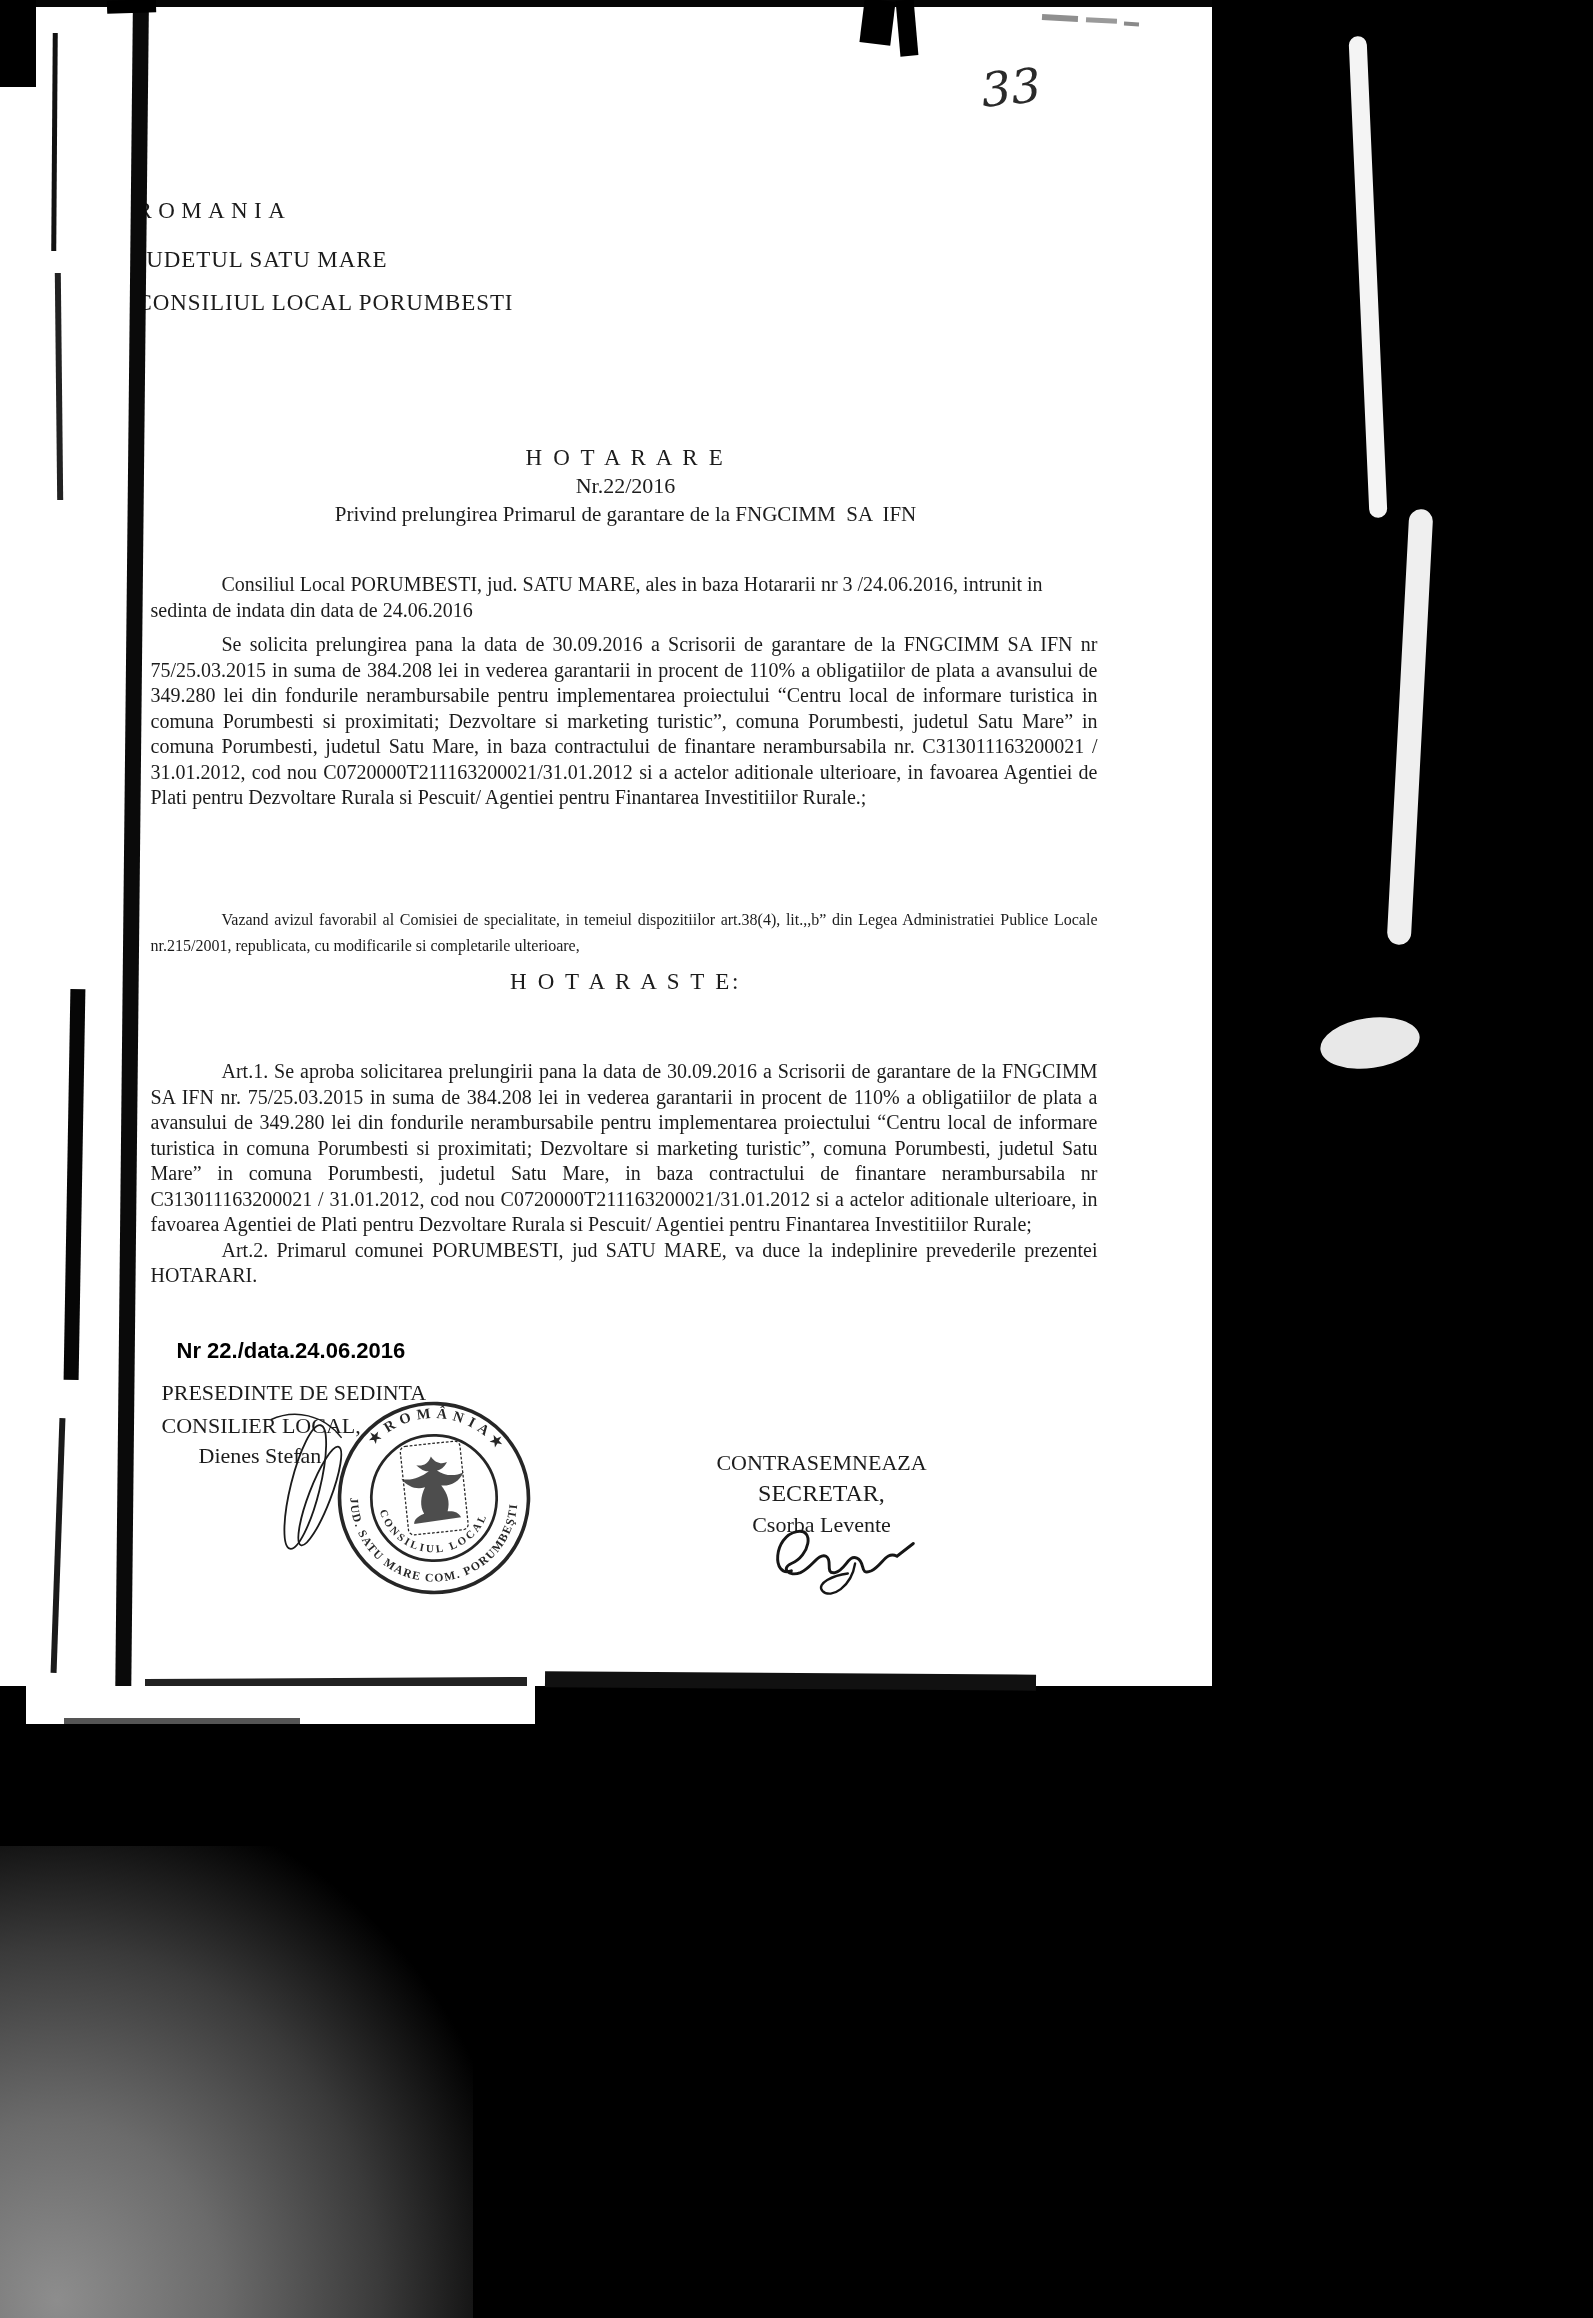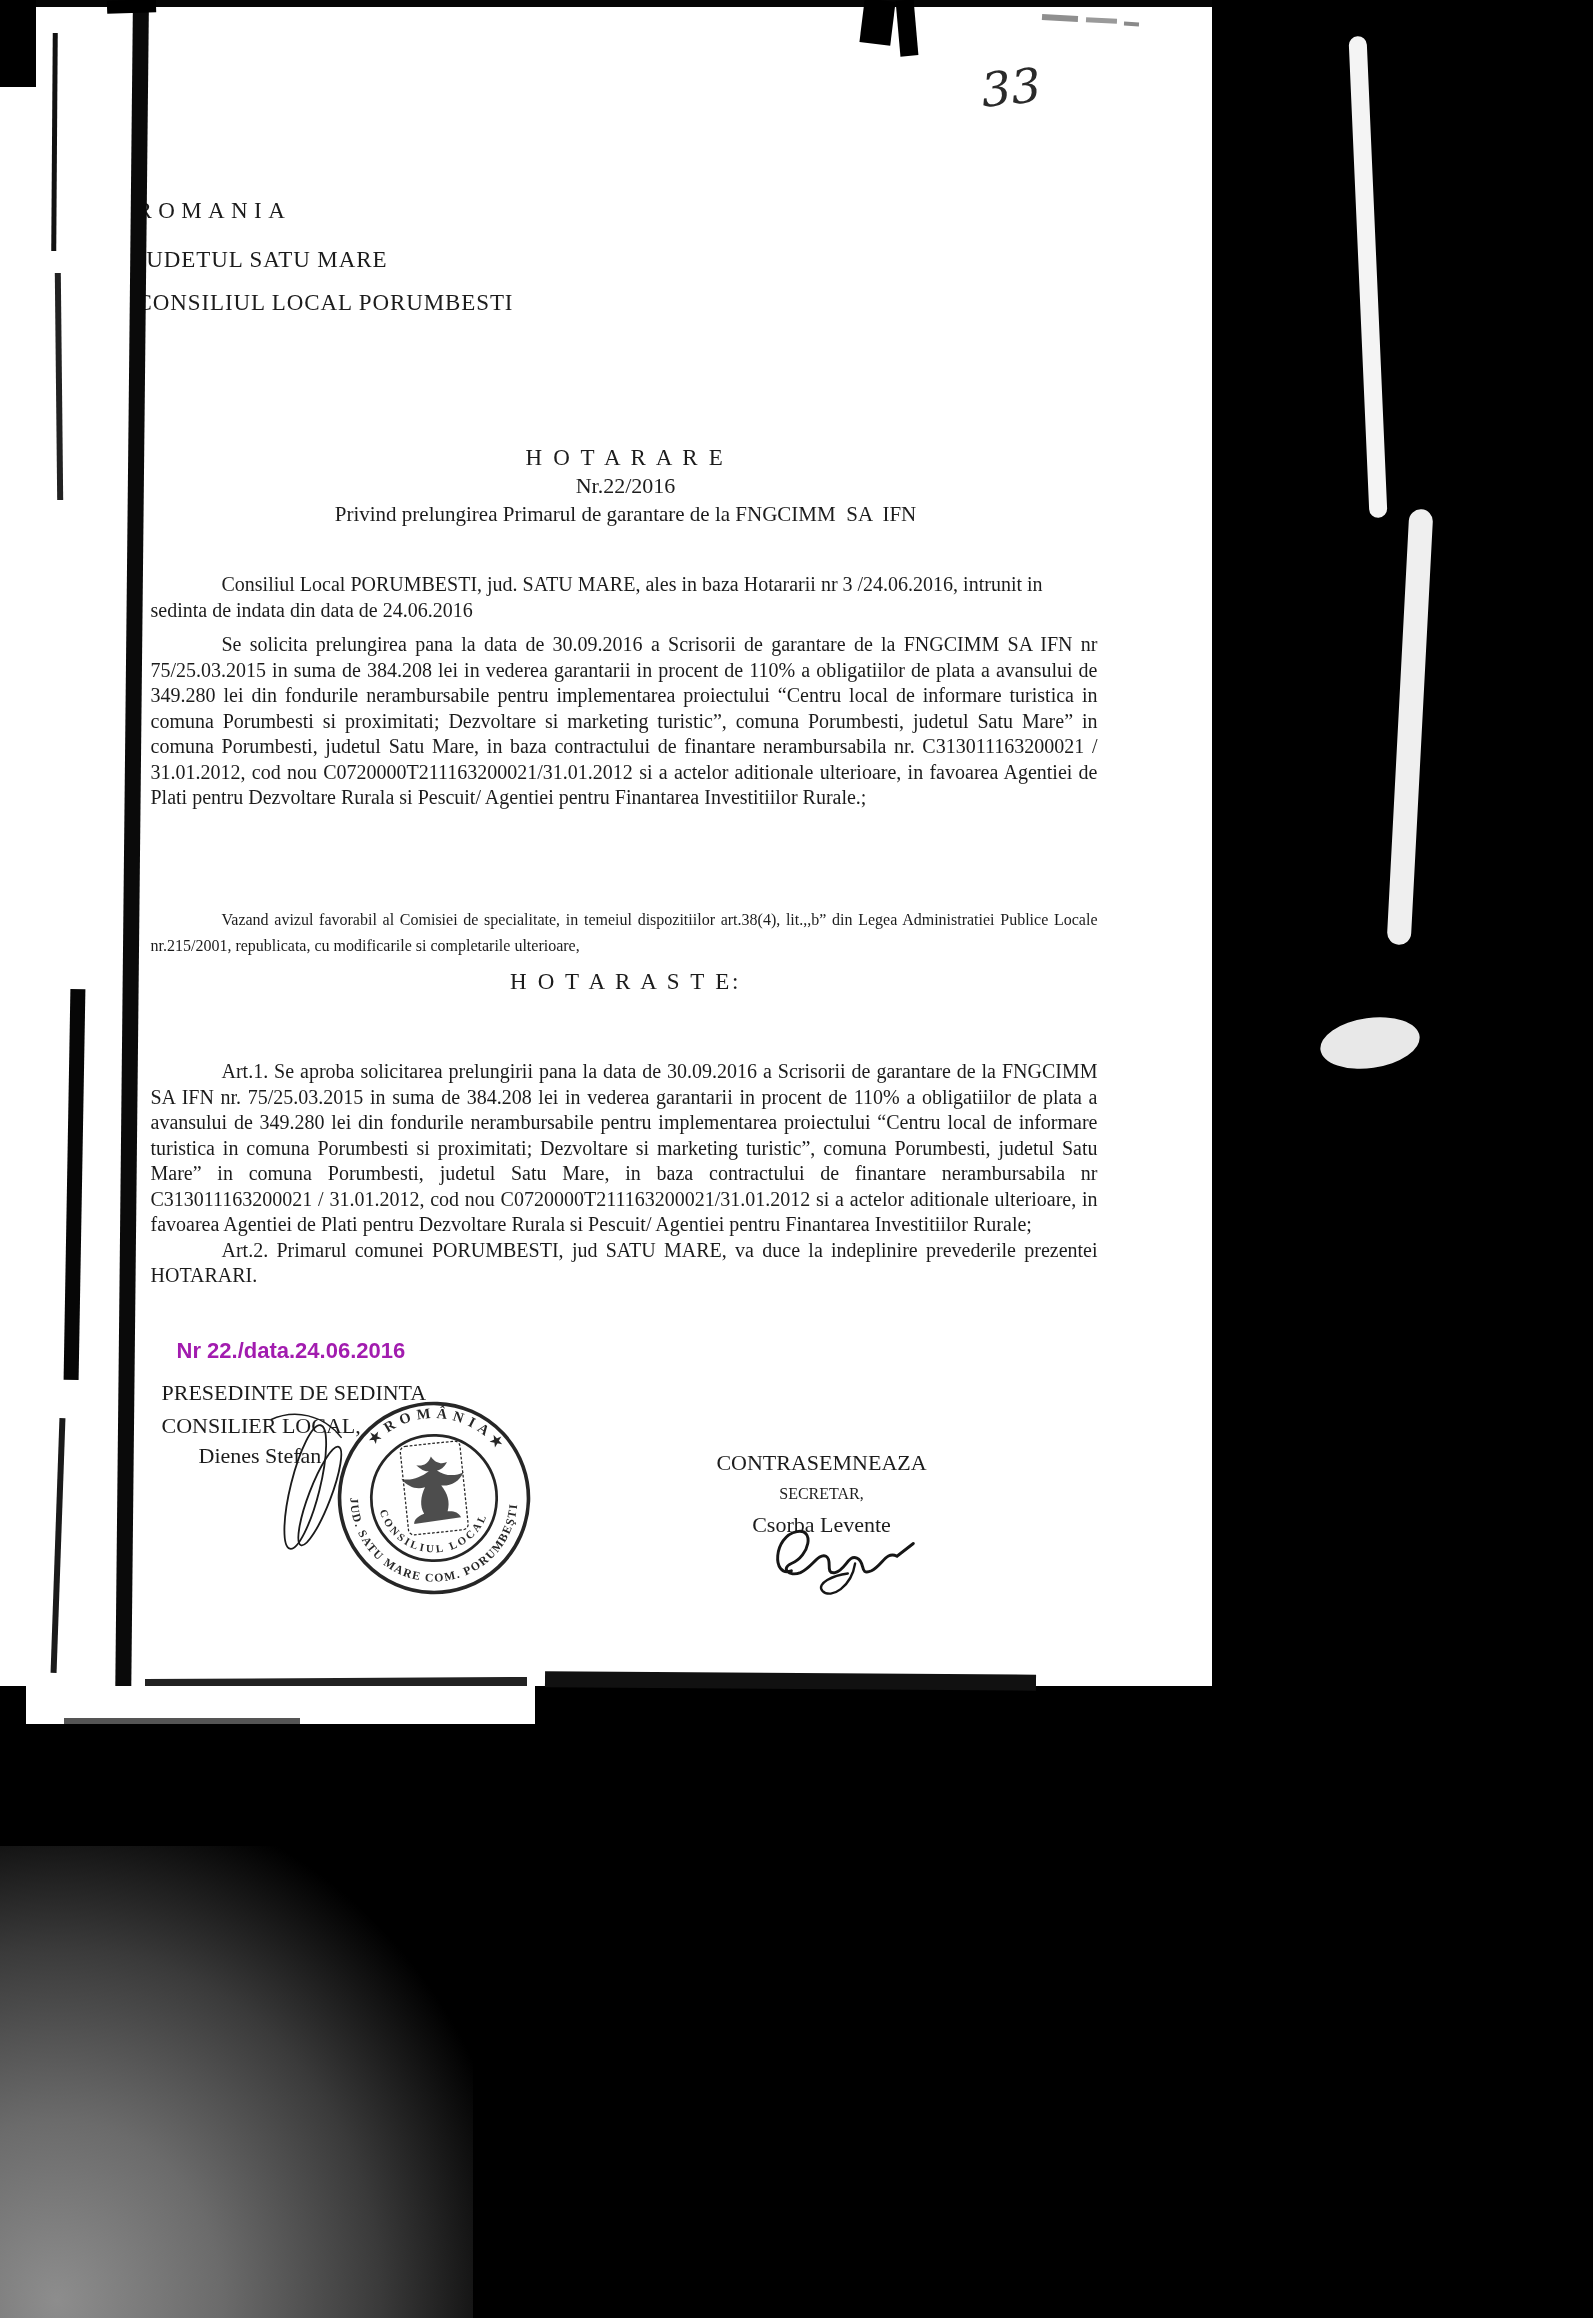--- a/index.html
+++ b/index.html
@@ -41,21 +41,21 @@
 
     <div class="txt" style="left:125px;top:878px;width:947px;font-size:16px;line-height:25.5px;text-indent:71px;text-align:justify;margin-top:22px;">Vazand avizul favorabil al Comisiei de specialitate, in temeiul dispozitiilor art.38(4), lit.,,b” din Legea Administratiei Publice Locale nr.215/2001, republicata, cu modificarile si completarile ulterioare,</div>
 
     <div class="txt centerblock" style="left:127px;top:962px;width:946px;font-size:23px;letter-spacing:2.7px;">H O T A R A S T E:</div>
 
     <div class="just" style="left:125px;top:1016px;width:947px;font-size:20px;line-height:25.5px;position:absolute;margin-top:36px;">
       <p class="txt" style="position:static;">Art.1. Se aproba solicitarea prelungirii pana la data de 30.09.2016 a Scrisorii de garantare de la FNGCIMM SA IFN nr. 75/25.03.2015 in suma de 384.208 lei in vederea garantarii in procent de 110% a obligatiilor de plata a avansului de 349.280 lei din fondurile nerambursabile pentru implementarea proiectului “Centru local de informare turistica in comuna Porumbesti si proximitati; Dezvoltare si marketing turistic”, comuna Porumbesti, judetul Satu Mare” in comuna Porumbesti, judetul Satu Mare, in baza contractului de finantare nerambursabila nr C313011163200021 / 31.01.2012, cod nou C0720000T211163200021/31.01.2012 si a actelor aditionale ulterioare, in favoarea Agentiei de Plati pentru Dezvoltare Rurala si Pescuit/ Agentiei pentru Finantarea Investitiilor Rurale;</p>
       <p class="txt" style="position:static;">Art.2. Primarul comunei PORUMBESTI, jud SATU MARE, va duce la indeplinire prevederile prezentei HOTARARI.</p>
     </div>
 
-    <div class="txt" style="left:151px;top:1331px;font-family:'Liberation Sans',sans-serif;font-weight:700;font-size:22px;color:#a21caf;">Nr 22./data.24.06.2016</div>
+    <div class="txt" style="left:151px;top:1331px;font-family:'Liberation Sans',sans-serif;font-weight:700;font-size:22px;color:#000000;">Nr 22./data.24.06.2016</div>
 
     <div class="txt" style="left:136px;top:1373px;font-size:22px;">PRESEDINTE DE SEDINTA</div>
     <div class="txt" style="left:136px;top:1406px;font-size:22px;">CONSILIER LOCAL,</div>
     <div class="txt" style="left:173px;top:1436px;font-size:22px;">Dienes Stefan</div>
 
     <svg style="left:232px;top:1400px;" width="100" height="159" viewBox="0 0 110 175">
       <g fill="none" stroke="#1b1b1b" stroke-width="2">
         <path d="M14 14 C 40 2 72 8 92 34" stroke-width="1.6"></path>
         <ellipse cx="52" cy="88" rx="16" ry="70" transform="rotate(14 52 88)"></ellipse>
         <ellipse cx="68" cy="98" rx="12" ry="58" transform="rotate(21 68 98)"></ellipse>
@@ -82,21 +82,21 @@
         <textPath href="#arcBottomInner" startOffset="50%" text-anchor="middle">CONSILIUL LOCAL</textPath>
       </text>
       <g transform="rotate(-8 120 110)">
         <rect x="87" y="60" width="66" height="98" rx="6" fill="none" stroke="#161616" stroke-width="1.4" stroke-dasharray="3 2"></rect>
         <path d="M120 74 c-4 8 -10 10 -17 8 c5 6 9 8 13 8 c-10 6 -22 9 -31 5 c6 10 16 14 25 12 c-6 10 -8 20 -4 29 c-8 2 -12 6 -12 10 l52 -2 c-2 -6 -8 -8 -14 -8 c4 -10 2 -20 -4 -29 c10 2 20 -2 26 -12 c-10 4 -21 2 -29 -5 c4 0 8 -2 12 -8 c-6 2 -13 0 -17 -8 z" fill="#1f1f1f" opacity="0.85"></path>
       </g>
     </svg>
 
     <div class="centerblock" style="left:664px;top:1440px;width:264px;line-height:31px;position:absolute;">
       <div class="txt" style="position:static;font-size:22px;">CONTRASEMNEAZA</div>
-      <div class="txt" style="position:static;font-size:16px;">SECRETAR,</div>
+      <div class="txt" style="position:static;font-size:24px;">SECRETAR,</div>
       <div class="txt" style="position:static;font-size:22px;">Csorba Levente</div>
     </div>
 
     <svg style="left:738px;top:1511px;" width="164" height="91" viewBox="0 0 180 100">
       <g fill="none" stroke="#161616" stroke-width="3.2" stroke-linecap="round">
         <path d="M30 58 C 8 66 10 20 36 15 C 56 11 50 42 30 50 C 18 55 27 65 40 60 C 52 55 60 38 68 42 C 76 46 66 62 78 60 C 90 57 92 40 102 44 C 112 48 104 64 118 58 C 130 52 134 36 146 42 L 164 28"></path>
         <path d="M100 50 C 96 75 74 90 64 80 C 57 72 76 63 92 61" stroke-width="2.6"></path>
       </g>
     </svg>
 

